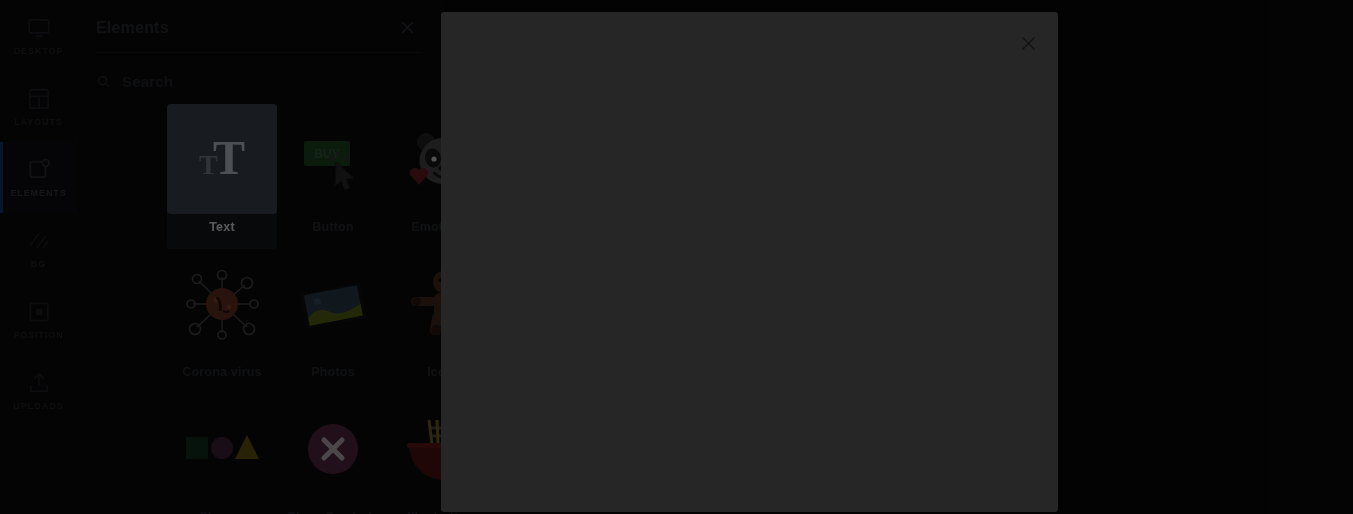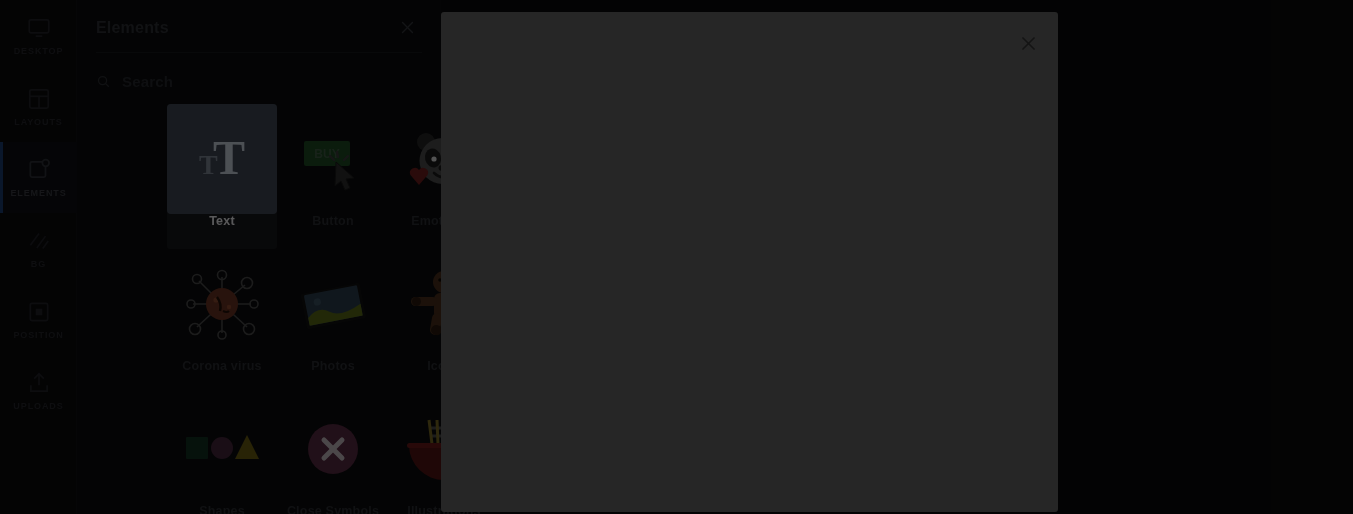--- a/index.html
+++ b/index.html
@@ -75,21 +75,21 @@
   }
   .tile {
     width: 110px; height: 145px; margin-right: 1px;
     display: flex; flex-direction: column; align-items: center; cursor: pointer;
   }
   .tile .thumb {
     width: 110px; height: 110px; border-radius: 4px;
     display: flex; align-items: center; justify-content: center;
   }
   .tile .tlabel {
-    font-size: 12.5px; font-weight: 700; color: #2b2d32; margin-top: 0;
+    font-size: 12.5px; font-weight: 700; color: #2b2d32; margin-top: 6px;
     letter-spacing: .2px; white-space: nowrap;
   }
   .tile.selected { background: #17181c; border-radius: 3px; }
   .tile.selected .thumb { background: #414956; }
   .tile.selected .tlabel { color: #e9eaec; }
 
   
   .art { width: 86px; height: 86px; display: block; }
 
   

